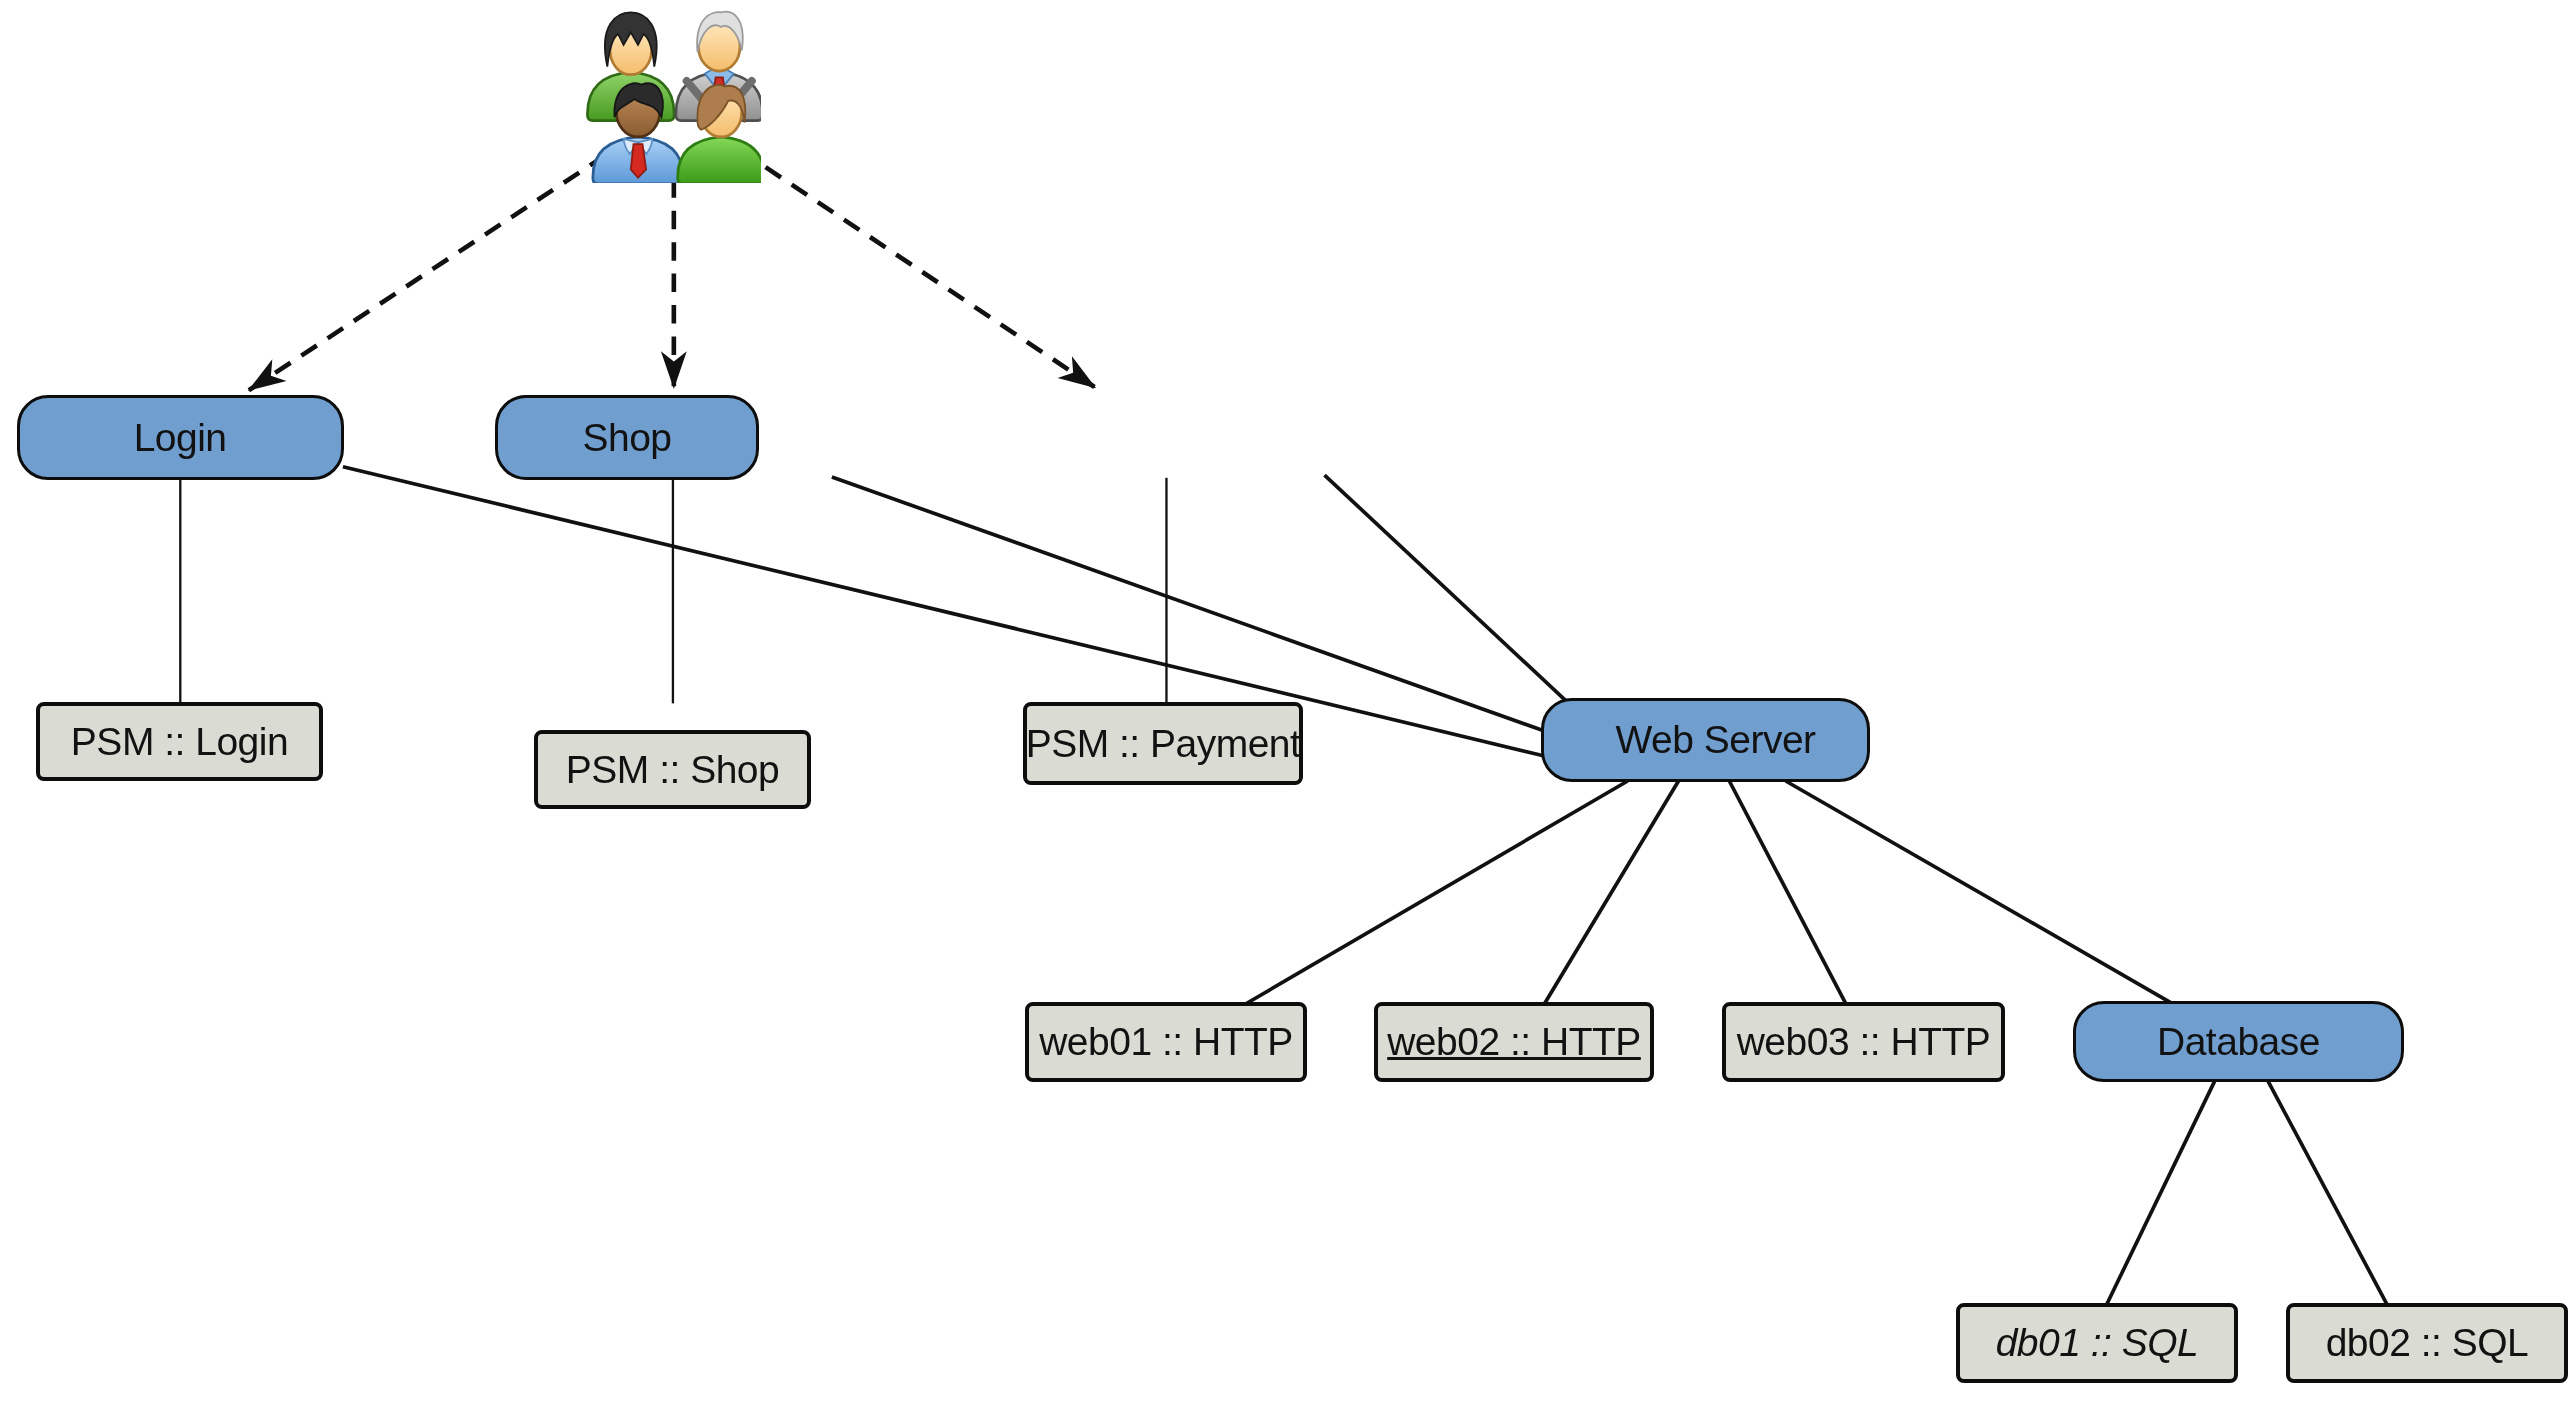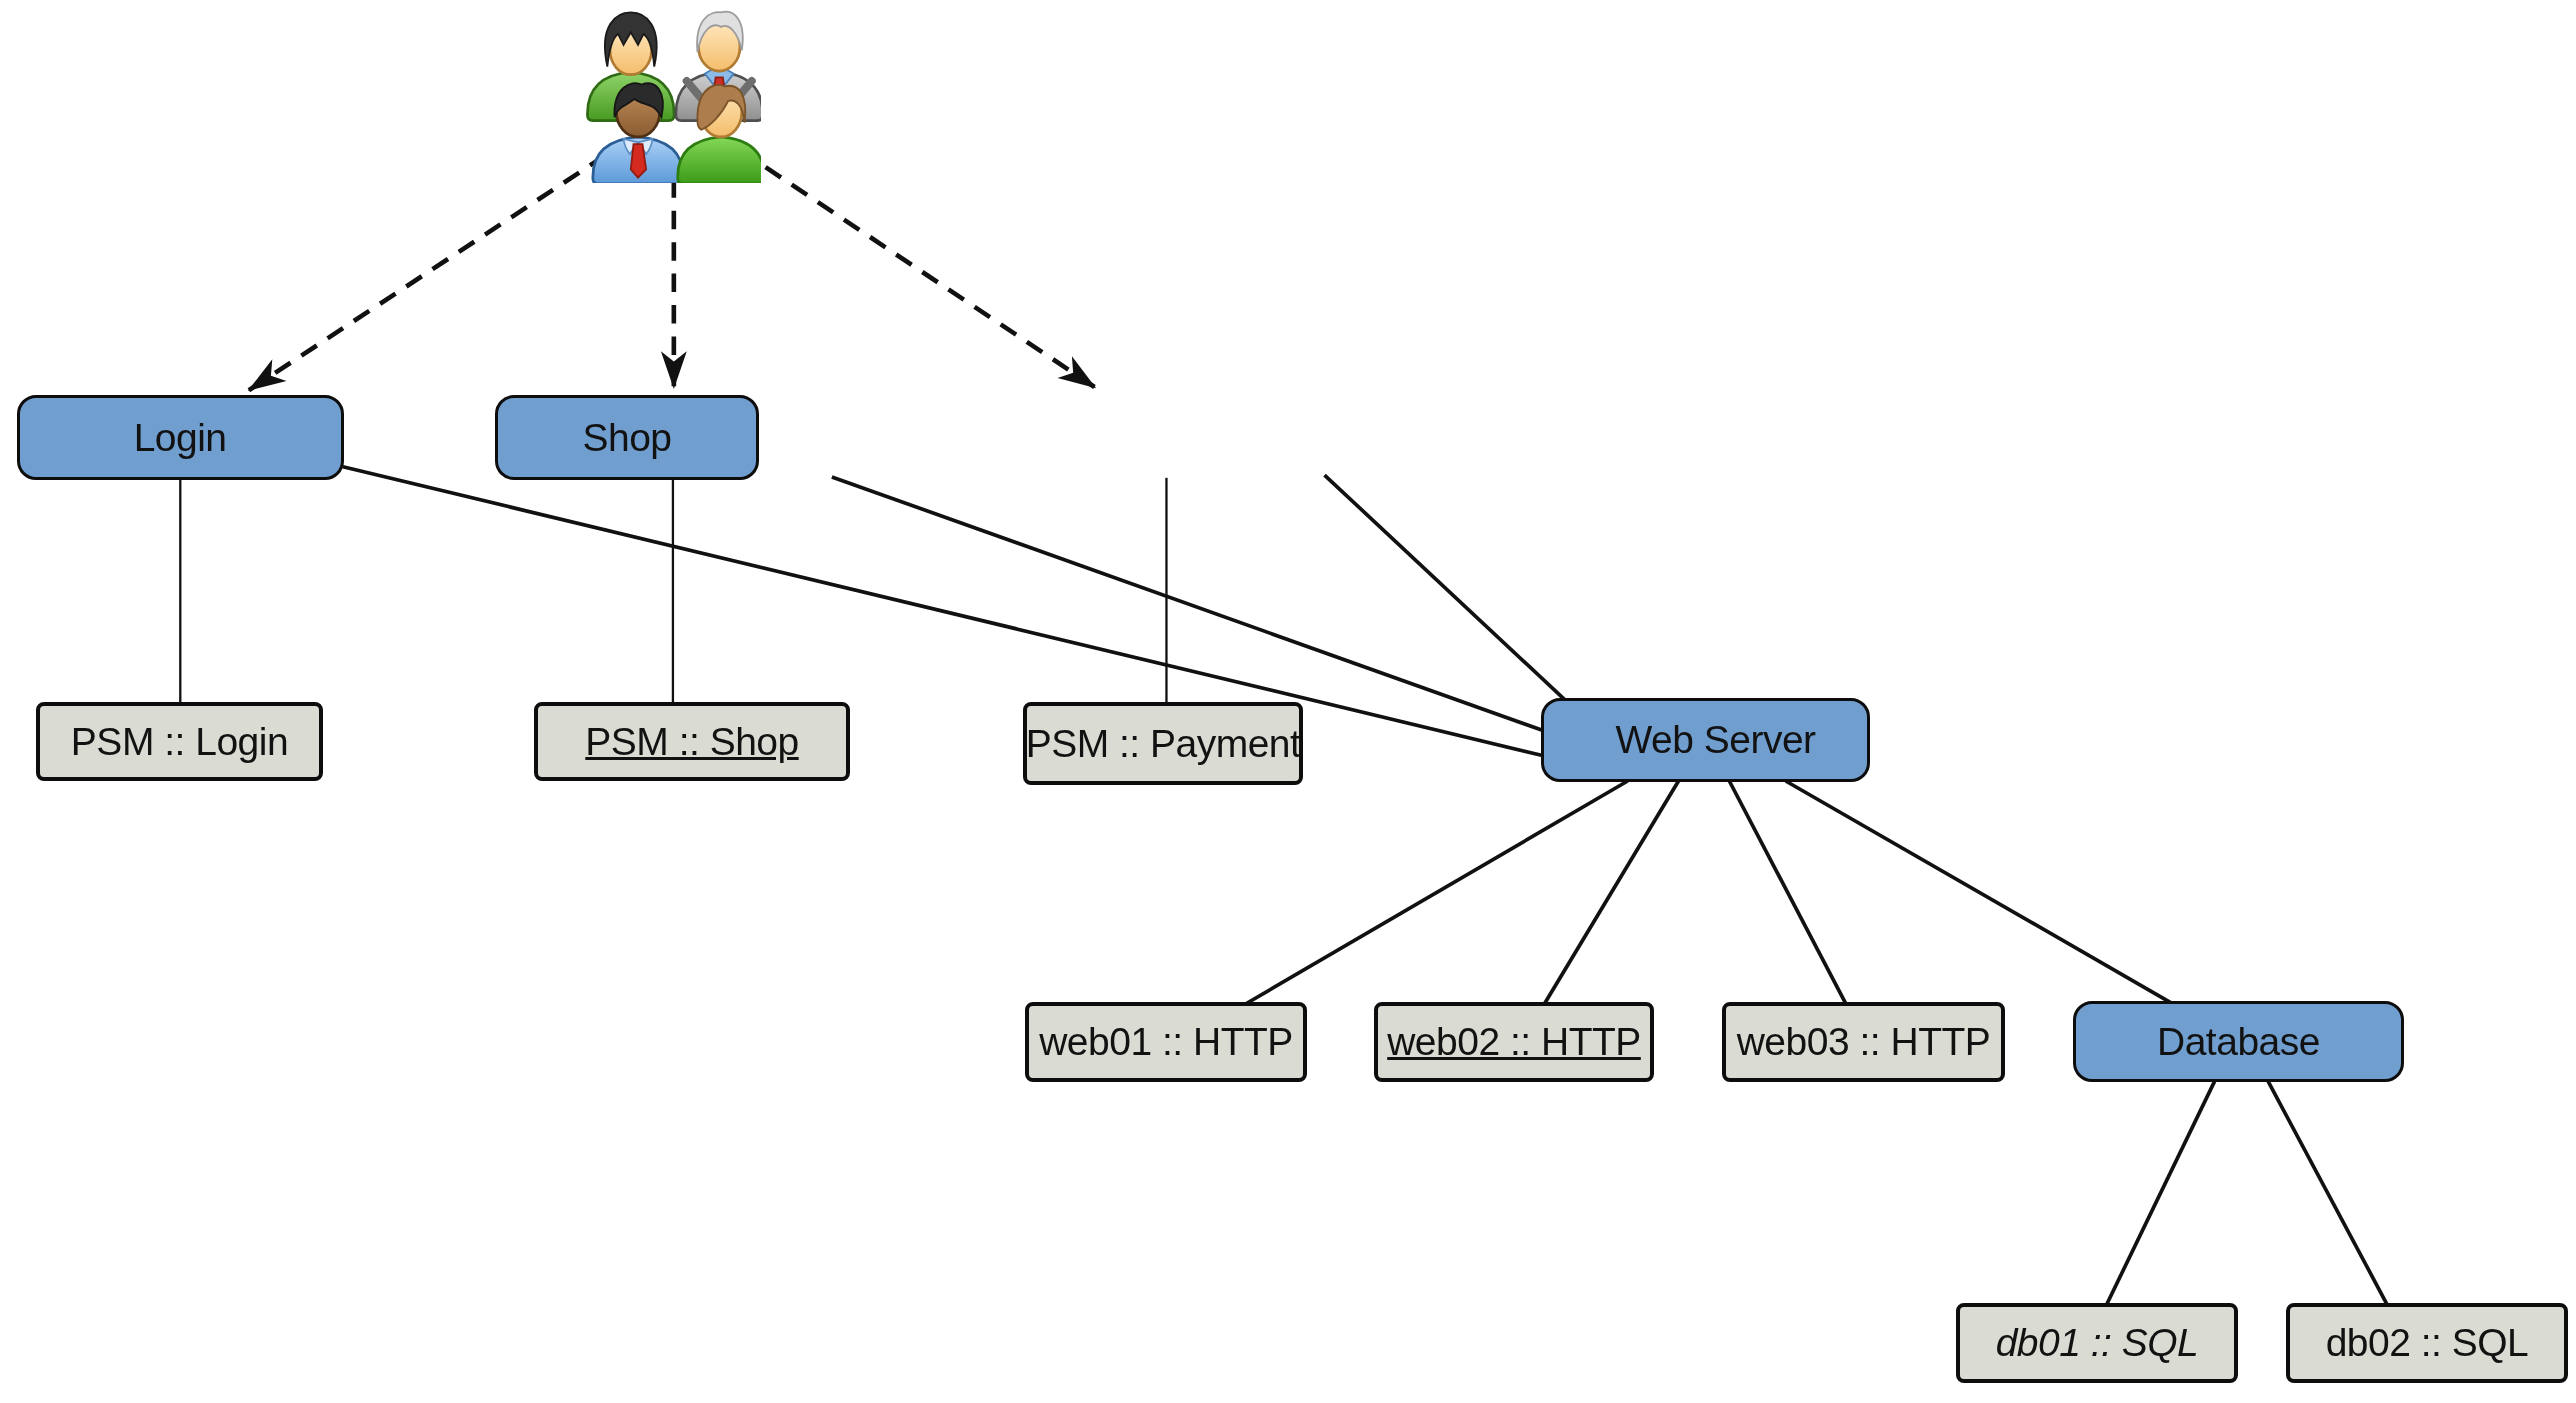--- a/index.html
+++ b/index.html
@@ -3,21 +3,21 @@
 <meta charset="utf-8">
 <style>
   html,body{margin:0;padding:0;background:#ffffff;}
   .stage{position:relative;width:2576px;height:1403px;background:#ffffff;overflow:hidden;
          font-family:"Liberation Sans",sans-serif;}
   .edges{position:absolute;left:0;top:0;width:2576px;height:1403px;}
   .users-icon{position:absolute;left:580px;top:7.4px;width:181px;height:176px;}
   .node{position:absolute;display:flex;align-items:center;justify-content:center;
         box-sizing:border-box;color:#121212;font-size:39px;letter-spacing:-0.5px;
         white-space:nowrap;}
-  .service{background:#709ECF;border:3.7px solid #0d0d0d;border-radius:19px;}
+  .service{background:#709ECF;border:3.7px solid #0d0d0d;border-radius:31px;}
   .host{background:#DADCD3;border:4.6px solid #0d0d0d;border-radius:8px;}
 </style>
 </head>
 <body>
 
 <div class="stage">
 
   <svg class="edges" viewBox="0 0 2787 1518" xmlns="http://www.w3.org/2000/svg">
     <defs>
       <marker id="arrow" markerUnits="userSpaceOnUse" markerWidth="46" markerHeight="36" refX="43" refY="18" orient="auto">
@@ -103,21 +103,21 @@
       <path d="M2,104 Q2,64 50,60 Q98,64 98,104 L98,106 Q98,112 92,112 L8,112 Q2,112 2,106 Z" fill="url(#grnB)" stroke="#2e7d12" stroke-width="3"></path>
       <ellipse cx="50" cy="32" rx="23" ry="28" fill="url(#skin)" stroke="#b07b33" stroke-width="3"></ellipse>
       <path d="M24,44 C22,8 42,-2 54,4 C70,0 80,14 76,44 C74,24 66,18 58,20 C50,36 38,48 28,52 C25,50 24,47 24,44 Z" fill="#ad7d4e" stroke="#7a5428" stroke-width="2"></path>
     </g>
   </svg>
 
   <div class="node service" style="left:16.6px;  top:395px; width:327px;height:85px;">Login</div>
   <div class="node service" style="left:495px; top:395px; width:264px;height:85px;">Shop</div>
 
   <div class="node host" style="left:36px;  top:702px; width:287px;height:79px;">PSM :: Login</div>
-  <div class="node host" style="left:534px; top:702px; width:316px;height:79px;text-decoration:underline;">PSM :: Shop</div>
+  <div class="node host" style="left:534px; top:730px; width:277px;height:79px;">PSM :: Shop</div>
   <div class="node host" style="left:1023px;top:702px; width:280px;height:83px;">PSM :: Payment</div>
 
   <div class="node service" style="left:1541px;top:698px; width:329px;height:84px;padding-left:20px;">Web Server</div>
 
   <div class="node host" style="left:1025px;top:1002px;width:282px;height:80px;">web01 :: HTTP</div>
   <div class="node host" style="left:1374px;top:1002px;width:280px;height:80px;text-decoration:underline;">web02 :: HTTP</div>
   <div class="node host" style="left:1722px;top:1002px;width:283px;height:80px;">web03 :: HTTP</div>
 
   <div class="node service" style="left:2073px;top:1001px;width:331px;height:81px;">Database</div>
 

